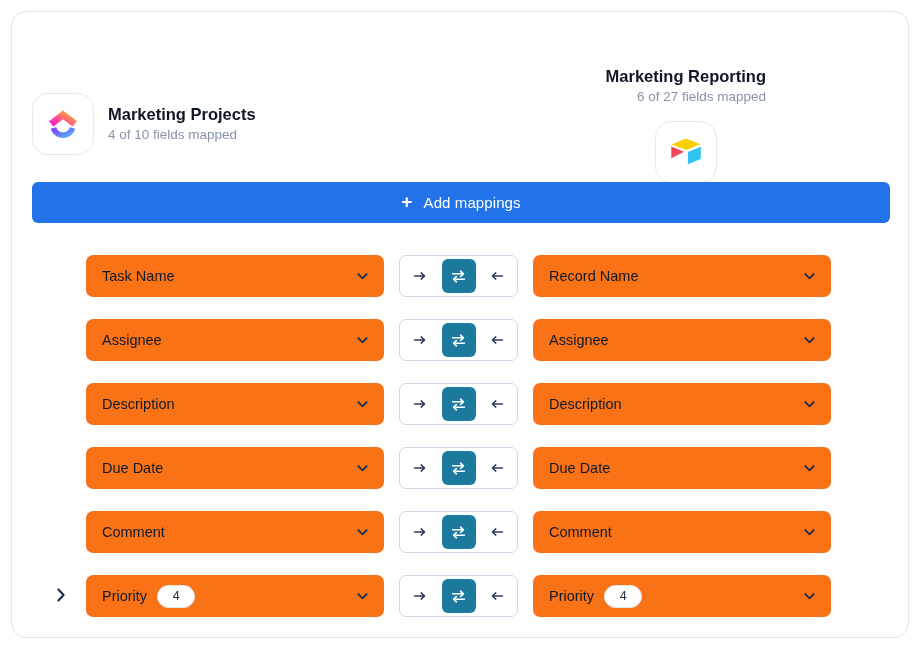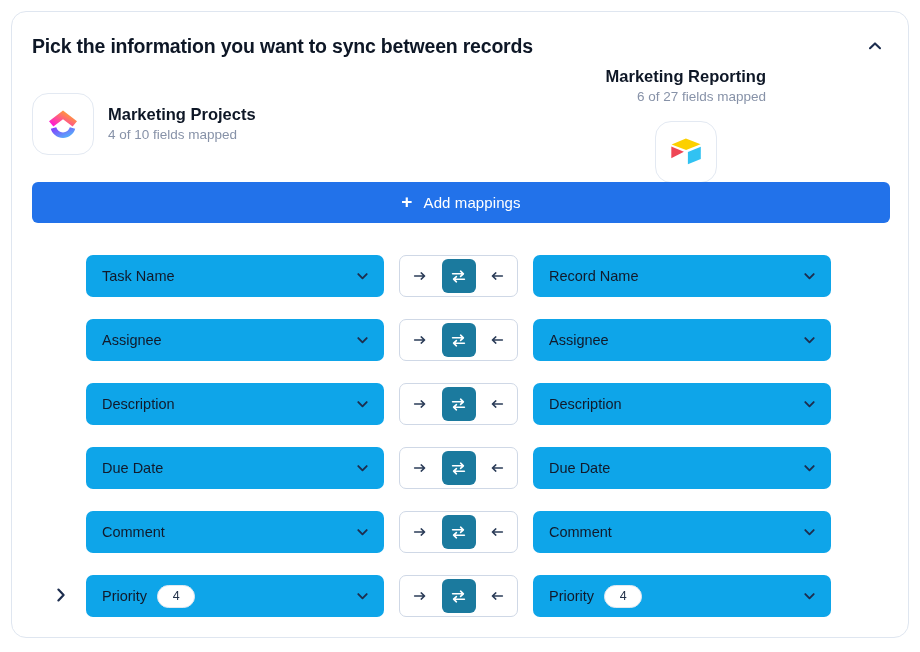--- a/index.html
+++ b/index.html
@@ -133,21 +133,21 @@
     position: absolute;
     left: 36px;
     width: 26px; height: 26px;
     display: flex; align-items: center; justify-content: center;
     background: none; border: none; cursor: pointer;
   }
 
   .field-pill {
     position: relative;
     height: 42px;
-    background: #0ea5e9;
+    background: #f97316;
     border: none;
     border-radius: 7px;
     display: flex;
     align-items: center;
     padding: 0 14px 0 16px;
     cursor: pointer;
     font-family: inherit;
   }
   .field-pill.left  { position: absolute; left: 74px;  width: 298px; }
   .field-pill.right { position: absolute; left: 521px; width: 298px; }
@@ -206,30 +206,20 @@
   .dir-btn.active {
     background: #1b7a9e;
   }
   .dir-btn svg { display: block; }
 </style>
 </head>
 <body>
 
 <div class="card">
 
-  <div class="card-header">
-    <div class="card-title">Pick the information you want to sync between records</div>
-    <button class="collapse-btn">
-      <span>
-        <svg width="18" height="18" viewBox="0 0 18 18" fill="none">
-          <path d="M4 11.2 L9 6.4 L14 11.2" stroke="#1d2e4f" stroke-width="2.1" stroke-linecap="round" stroke-linejoin="round"></path>
-        </svg>
-      </span>
-    </button>
-  </div>
 
   <div class="apps-row">
 
     <div class="app left">
       <div class="app-logo">
         <svg width="34" height="34" viewBox="0 0 34 34" fill="none">
           <defs>
             <linearGradient id="cuTop" x1="0" y1="1" x2="1" y2="0">
               <stop offset="0%" stop-color="#ff02f0"></stop>
               <stop offset="100%" stop-color="#ffc800"></stop>

